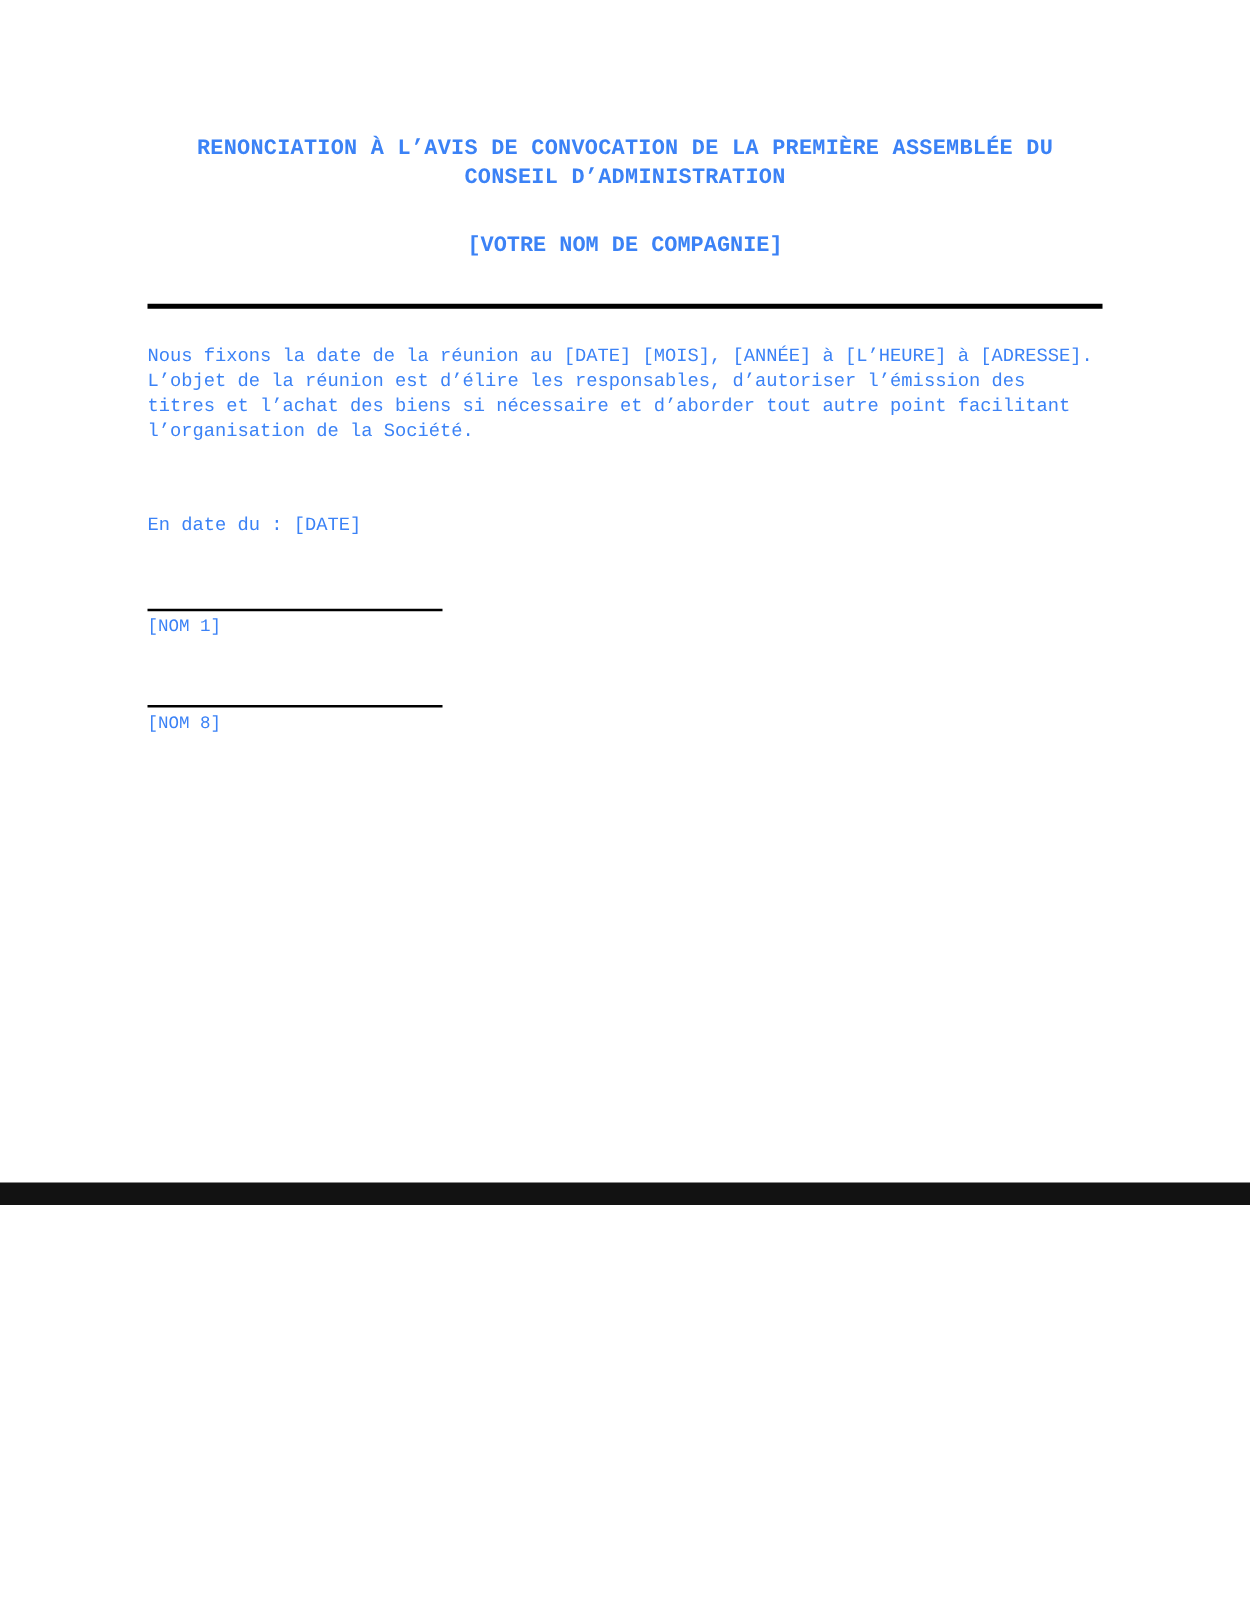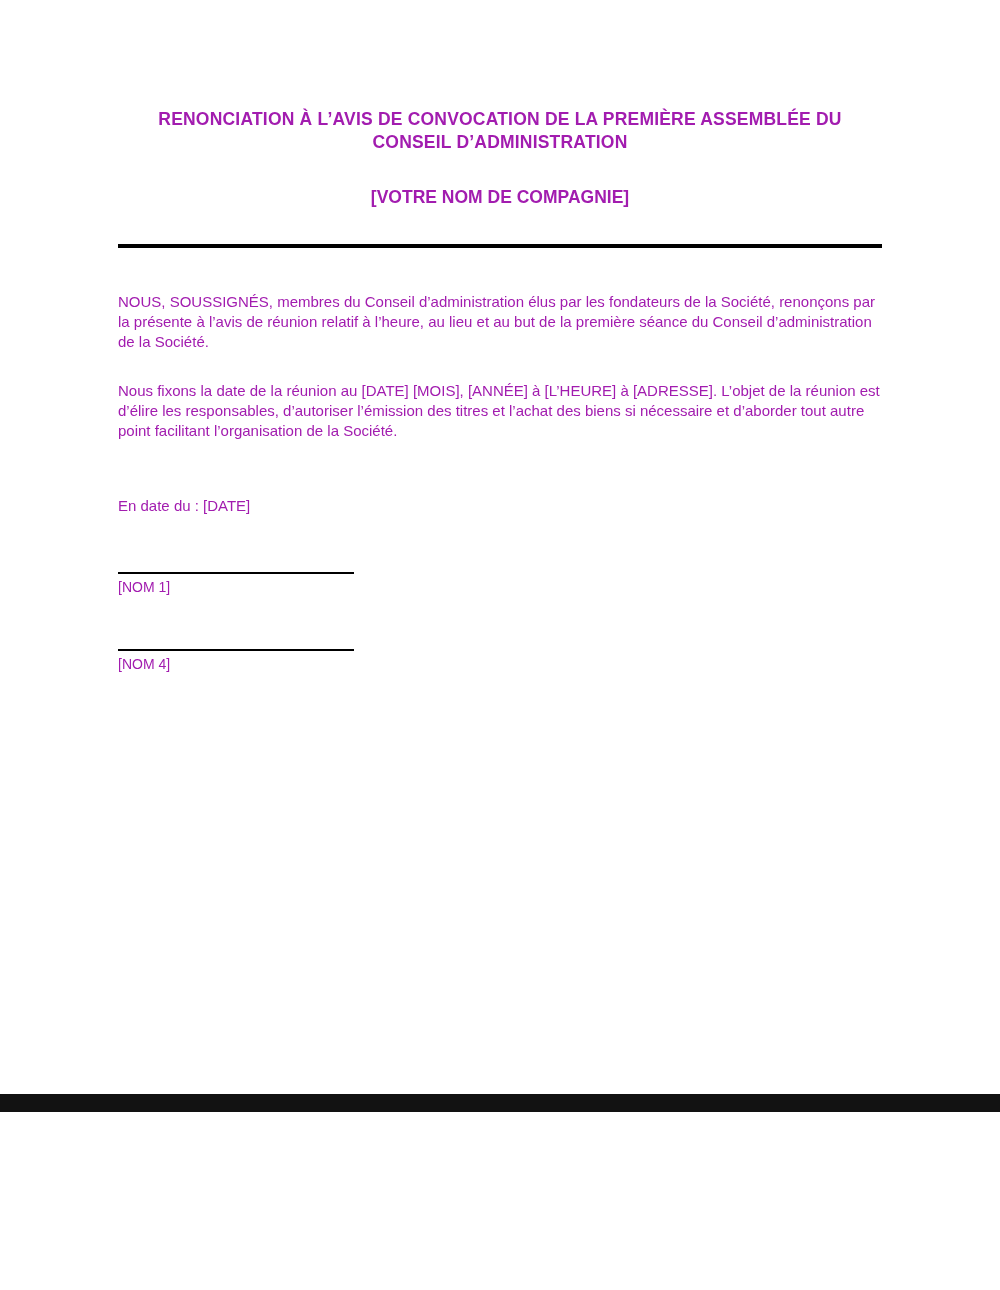--- a/index.html
+++ b/index.html
@@ -3,25 +3,25 @@
 <meta charset="utf-8">
 <style>
   html, body {
     margin: 0;
     padding: 0;
     background: #ffffff;
   }
   .page {
     position: relative;
     width: 1000px;
-    height: 1112px;
+    height: 964px;
     margin: 0 auto;
     background: #ffffff;
-    font-family: Liberation Sans, sans-serif;
-    color: #a21caf;
+    font-family: Liberation Mono, monospace;
+    color: #3b82f6;
     overflow: hidden;
     box-sizing: border-box;
   }
   .content {
     position: absolute;
     left: 118px;
     right: 118px;
     top: 108px;
   }
   .doc-title {
@@ -84,33 +84,32 @@
 
 <div class="page">
   <div class="content">
 
     <h1 class="doc-title">RENONCIATION À L’AVIS DE CONVOCATION DE LA PREMIÈRE ASSEMBLÉE DU CONSEIL D’ADMINISTRATION</h1>
 
     <div class="company-name">[VOTRE NOM DE COMPAGNIE]</div>
 
     <hr class="divider">
 
-    <p class="body-paragraph p1">NOUS, SOUSSIGNÉS, membres du Conseil d’administration élus par les fondateurs de la Société, renonçons par la présente à l’avis de réunion relatif à l’heure, au lieu et au but de la première séance du Conseil d’administration de la Société.</p>
 
     <p class="body-paragraph p2">Nous fixons la date de la réunion au [DATE] [MOIS], [ANNÉE] à [L’HEURE] à [ADRESSE]. L’objet de la réunion est d’élire les responsables, d’autoriser l’émission des titres et l’achat des biens si nécessaire et d’aborder tout autre point facilitant l’organisation de la Société.</p>
 
     <div class="date-line">En date du : [DATE]</div>
 
     <div class="signature-block sig-1">
       <div class="signature-line"></div>
       <div class="signature-name">[NOM 1]</div>
     </div>
 
     <div class="signature-block sig-2">
       <div class="signature-line"></div>
-      <div class="signature-name">[NOM 4]</div>
+      <div class="signature-name">[NOM 8]</div>
     </div>
 
 
   </div>
 
   <div class="page-bottom-edge"></div>
 </div>
 
 </body></html>

